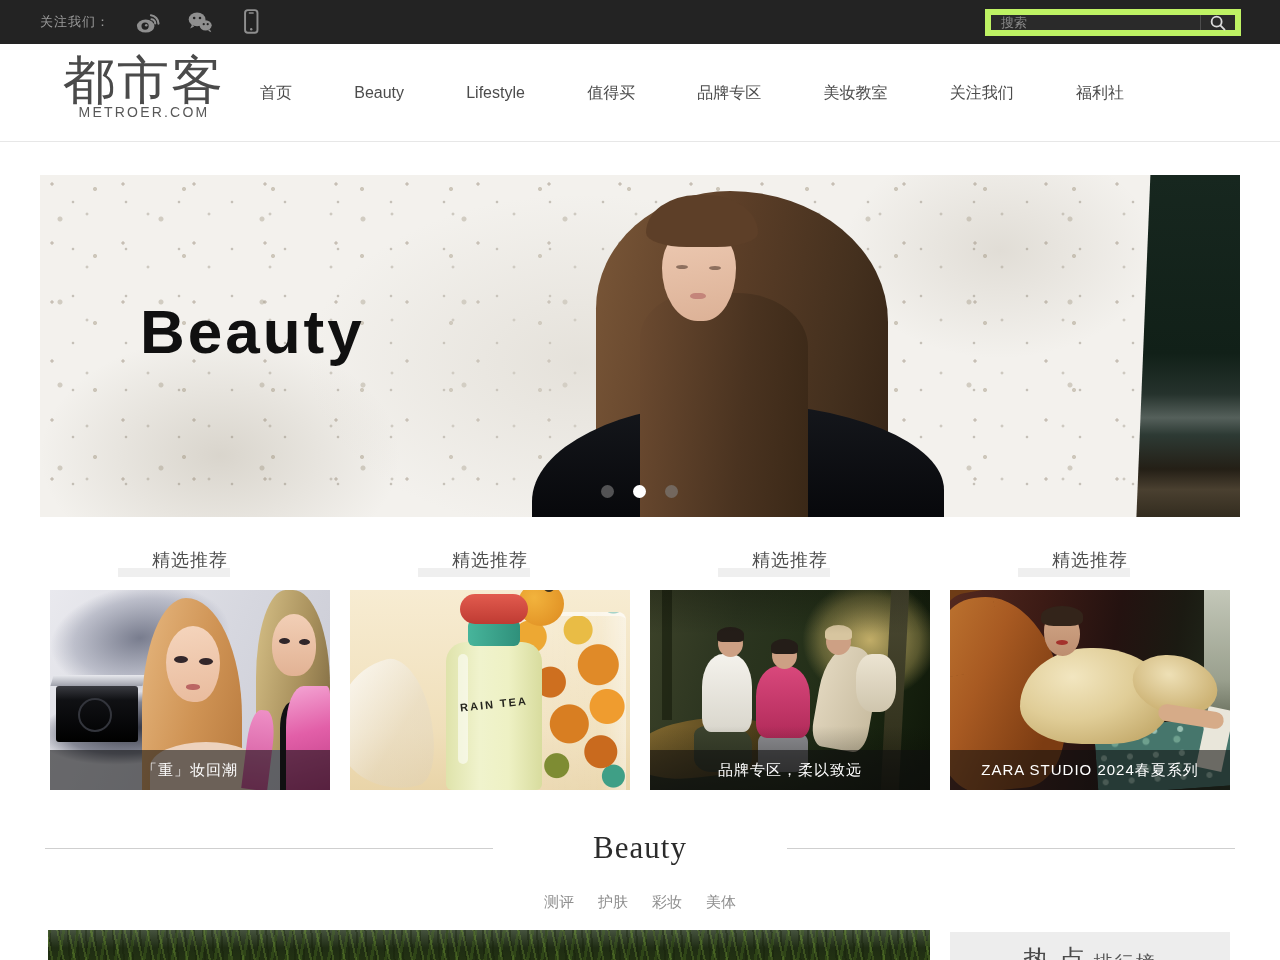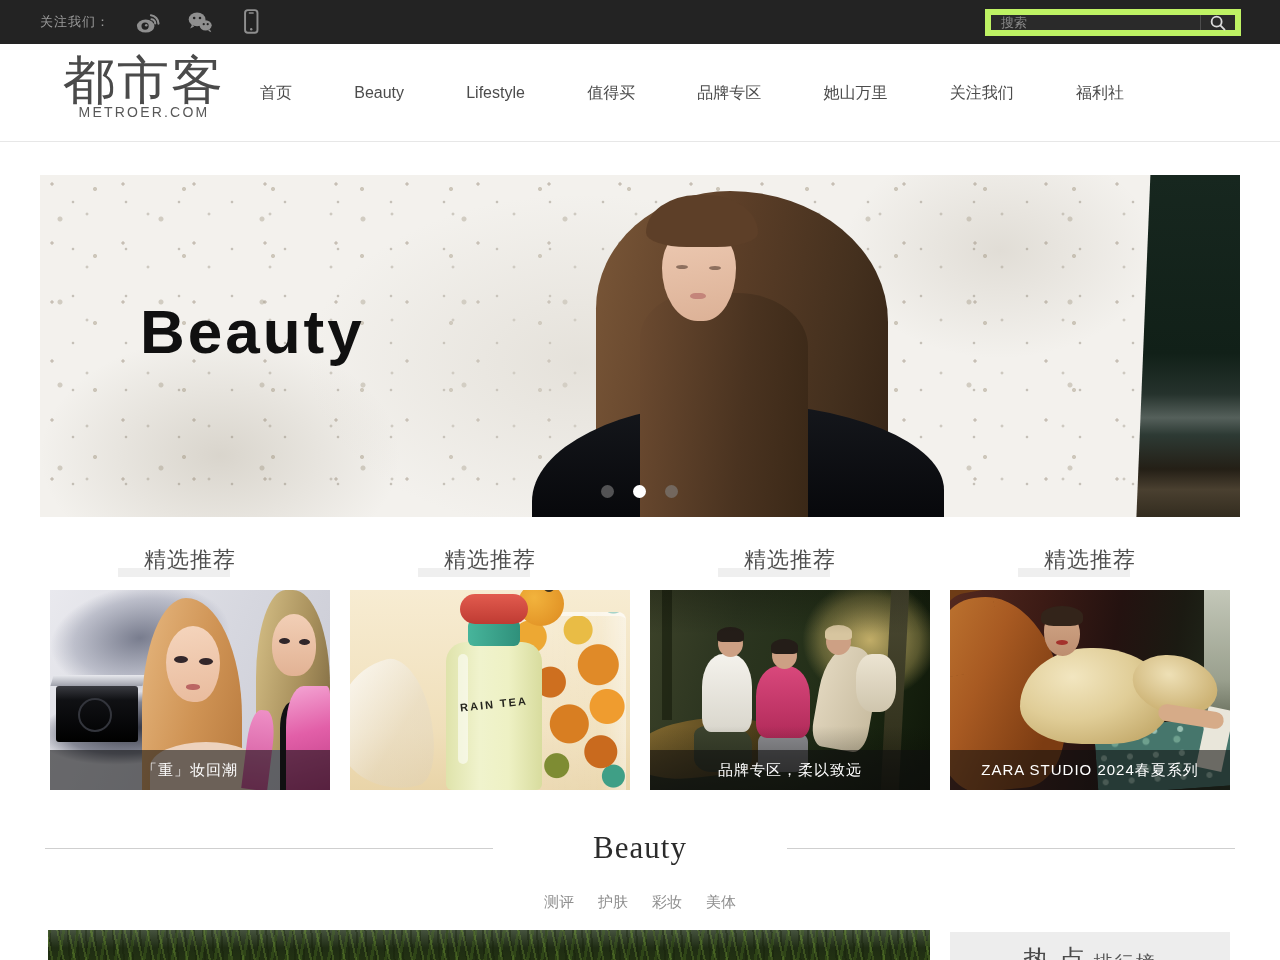--- a/index.html
+++ b/index.html
@@ -54,21 +54,21 @@
   .face::before{content:"";position:absolute;left:14px;top:42px;width:12px;height:4px;background:rgba(70,45,35,.55);border-radius:50%;box-shadow:33px 1px 0 rgba(70,45,35,.55)}
   .face::after{content:"";position:absolute;left:28px;top:70px;width:16px;height:6px;background:#c4857a;border-radius:40%/60%}
   .hair-crown{position:absolute;left:606px;top:20px;width:112px;height:52px;z-index:7;background:#5d3f28;border-radius:50% 50% 40% 40%/80% 80% 30% 30%}
   .dots{position:absolute;left:561px;top:310px;display:flex;gap:19px;z-index:9}
   .dot{width:13px;height:13px;border-radius:50%;background:rgba(130,130,130,.6);cursor:pointer}
   .dot.active{background:#fff}
 
   
   .feat-col{position:absolute;top:548px;width:280px}
   .col1{left:50px}.col2{left:350px}.col3{left:650px}.col4{left:950px}
-  .feat-head{position:relative;z-index:1;text-align:center;font-size:22px;color:#4f4f4f;letter-spacing:1px;height:32px;line-height:24px}
+  .feat-head{position:relative;z-index:1;text-align:center;font-size:18px;color:#4f4f4f;letter-spacing:1px;height:32px;line-height:24px}
   .feat-head::after{content:"";position:absolute;left:calc(50% - 72px);top:20px;width:112px;height:9px;background:#efefef;z-index:-1}
   .card{position:absolute;left:0;top:42px;width:280px;height:200px;overflow:hidden;cursor:pointer}
   .caption{position:absolute;left:0;bottom:0;width:100%;height:40px;z-index:6;background:rgba(16,16,16,.58);
     color:#fff;font-size:15px;display:flex;align-items:center;justify-content:center;letter-spacing:1px}
 
   
   .card1{background:linear-gradient(115deg,#e9e9ee 0%,#d6d7df 55%,#c9cad4 100%)}
   .c1-powder-a{position:absolute;left:-30px;top:-22px;width:240px;height:140px;transform:rotate(-8deg);
     background:radial-gradient(closest-side,rgba(95,100,120,.8),rgba(150,154,172,.5) 55%,transparent 75%)}
   .c1-powder-b{position:absolute;left:-40px;bottom:16px;width:250px;height:92px;transform:rotate(-5deg);
@@ -244,21 +244,21 @@
   <div class="logo">
     <div class="logo-title">都市客</div>
     <div class="logo-sub">METROER.COM</div>
   </div>
   <nav class="nav">
     <a class="nav-item">首页</a>
     <a class="nav-item">Beauty</a>
     <a class="nav-item">Lifestyle</a>
     <a class="nav-item">值得买</a>
     <a class="nav-item">品牌专区</a>
-    <a class="nav-item">她山万里</a>
+    <a class="nav-item">美妆教室</a>
     <a class="nav-item">关注我们</a>
     <a class="nav-item">福利社</a>
   </nav>
 </div>
 
 <div class="hero">
   <div class="wall"></div>
   <div class="wall-blotch"></div>
   <div class="instyle">Beauty</div>
   <div class="green-panel"></div>

